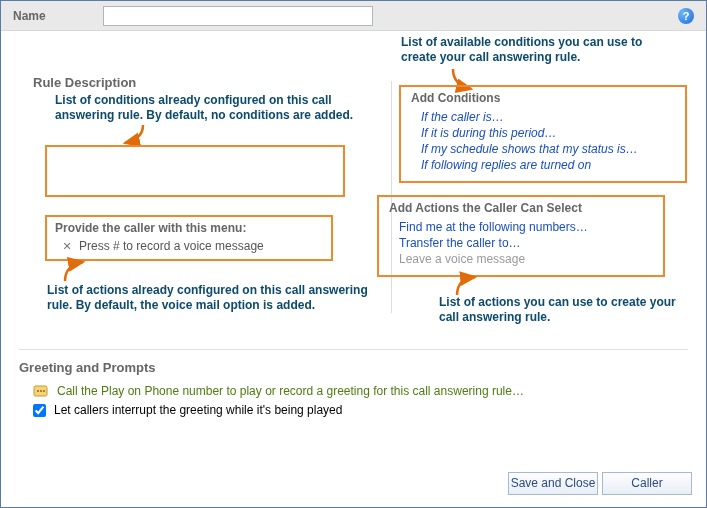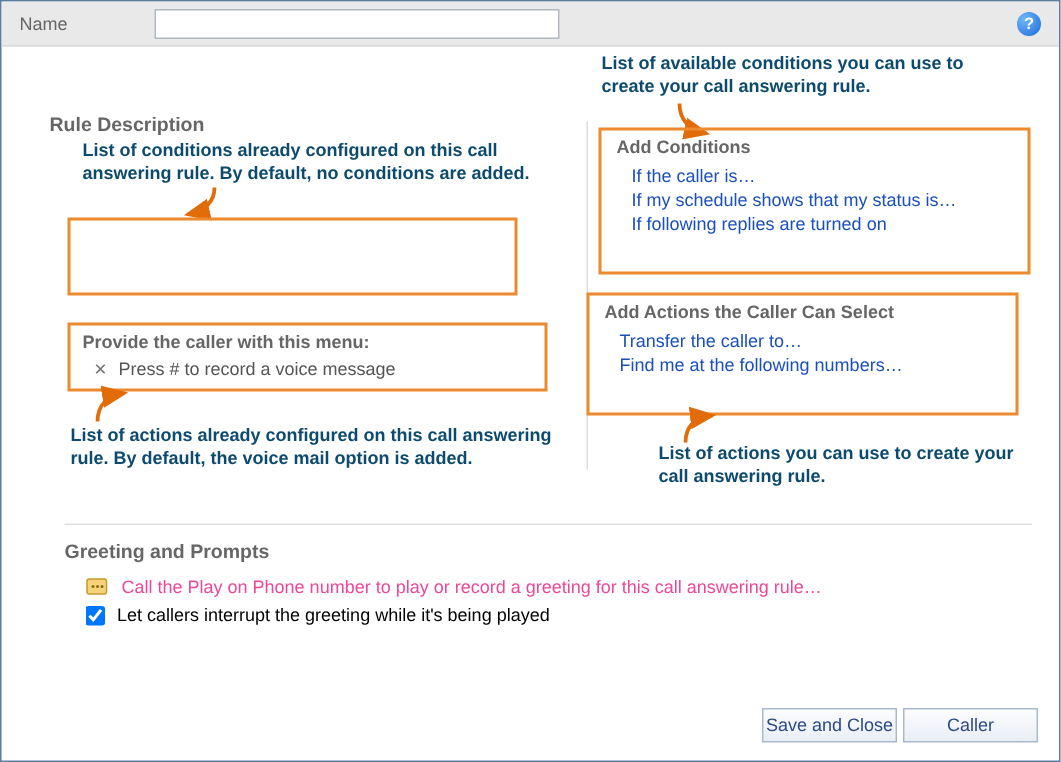--- a/index.html
+++ b/index.html
@@ -1,20 +1,20 @@
 <!DOCTYPE html>
 <html><head>
 <meta charset="utf-8">
 <style>
   * { box-sizing: border-box; margin: 0; padding: 0; font-family: "Segoe UI", Tahoma, sans-serif; }
   html, body { width: 707px; height: 508px; }
   body { border: 1px solid #5a7ca0; background: #fff; display: flex; flex-direction: column; }
 
   .name-bar { height: 30px; background: #e9e9e9; border-bottom: 1px solid #d8d8d8; display: flex; align-items: center; padding: 0 12px; }
-  .name-label { font-size: 12px; color: #666; font-weight: 400; width: 90px; }
+  .name-label { font-size: 12px; color: #666; font-weight: 700; width: 90px; }
   .name-input { flex: 0 0 270px; height: 20px; border: 1px solid #aeb6c1; background: #fff; font-size: 12px; padding: 0 4px; }
   .name-bar .spacer { flex: 1; }
   .help-icon { width: 16px; height: 16px; border-radius: 50%; background: radial-gradient(circle at 30% 30%, #6eb6ff, #1a6cd6); color: #fff; font-size: 11px; font-weight: bold; text-align: center; line-height: 16px; cursor: pointer; }
 
   .annotation { color: #0c4a6e; font-size: 12px; font-weight: 600; position: absolute; line-height: 1.25; }
   .arrow { position: absolute; }
   .arrow svg { overflow: visible; }
 
   .content { flex: 1; position: relative; }
 
@@ -23,24 +23,24 @@
 
   .orange-box { position: absolute; border: 2px solid #ec8a2d; }
 
   .cond-link { font-size: 12px; color: #1a4fbf; padding: 1px 0; cursor: pointer; }
   .cond-link.disabled { color: #9a9a9a; cursor: default; }
 
   .menu-box { position: absolute; border: 2px solid #ec8a2d; }
   .menu-item { display: flex; align-items: center; gap: 6px; font-size: 12px; color: #555; padding: 4px 6px; }
   .x-icon { font-size: 11px; color: #777; width: 12px; text-align: center; }
 
-  .greeting { position: absolute; left: 18px; right: 18px; bottom: 48px; border-top: 1px solid #ddd; padding-top: 10px; margin-left: 24px; }
+  .greeting { position: absolute; left: 18px; right: 18px; bottom: 48px; border-top: 1px solid #ddd; padding-top: 10px; }
   .greeting-title { font-size: 13px; color: #666; font-weight: 600; margin-bottom: 6px; }
   .greeting-row { display: flex; align-items: center; gap: 8px; font-size: 12px; padding: 2px 0 2px 14px; }
-  .greeting-link { color: #ec4899; cursor: pointer; }
+  .greeting-link { color: #4d7c0f; cursor: pointer; }
   .phone-icon { width: 16px; height: 16px; display:inline-block; }
 
   .footer { height: 40px; display: flex; align-items: center; justify-content: flex-end; gap: 4px; padding: 0 14px 8px 0; }
   .btn { min-width: 90px; height: 23px; border: 1px solid #a8b8cf; background: linear-gradient(#fdfdfe,#e9eef6); color: #2b4b85; font-size: 12px; cursor: pointer; }
 
   .divider-vert { position:absolute; width:1px; background:#ddd; }
 
   .checkbox { width:13px; height:13px; }
 </style>
 </head>
@@ -80,36 +80,38 @@
         <path d="M24,2 Q24,16 6,20" stroke="#e36c0a" stroke-width="2.5" fill="none" marker-end="url(#ah2)"></path>
       </svg>
   </div>
 
   <div class="orange-box" style="left:44px; top:114px; width:300px; height:52px;"></div>
 
   <div class="divider-vert" style="left:390px; top:50px; height:232px;"></div>
 
   <div class="orange-box" style="left:398px; top:54px; width:288px; height:98px; padding:4px 10px;">
     <div class="sub-title" style="margin-bottom:4px;">Add Conditions</div>
-    <div style="padding-left:10px;">
+    <div style="padding-left:10px;font-style:italic;">
       <div class="cond-link">If the caller is…</div>
+      <div class="cond-link">If it is during this period…</div>
       <div class="cond-link">If my schedule shows that my status is…</div>
       <div class="cond-link">If following replies are turned on</div>
     </div>
   </div>
 
-  <div class="orange-box" style="left:390px; top:164px; width:288px; height:82px; padding:4px 10px;">
+  <div class="orange-box" style="left:376px; top:164px; width:288px; height:82px; padding:4px 10px;">
     <div class="sub-title" style="margin-bottom:4px;">Add Actions the Caller Can Select</div>
     <div style="padding-left:10px;">
+      <div class="cond-link">Find me at the following numbers…</div>
       <div class="cond-link">Transfer the caller to…</div>
-      <div class="cond-link">Find me at the following numbers…</div>
+      <div class="cond-link disabled">Leave a voice message</div>
     </div>
   </div>
 
-  <div class="menu-box" style="left:44px; top:184px; width:320px; height:46px; padding:4px 8px;">
+  <div class="menu-box" style="left:44px; top:184px; width:288px; height:46px; padding:4px 8px;">
     <div class="sub-title">Provide the caller with this menu:</div>
     <div class="menu-item">
       <span class="x-icon">✕</span>
       <span>Press # to record a voice message</span>
     </div>
   </div>
 
   <div class="arrow" style="left:60px; top:228px;">
     <svg width="28" height="26">
         <defs>

